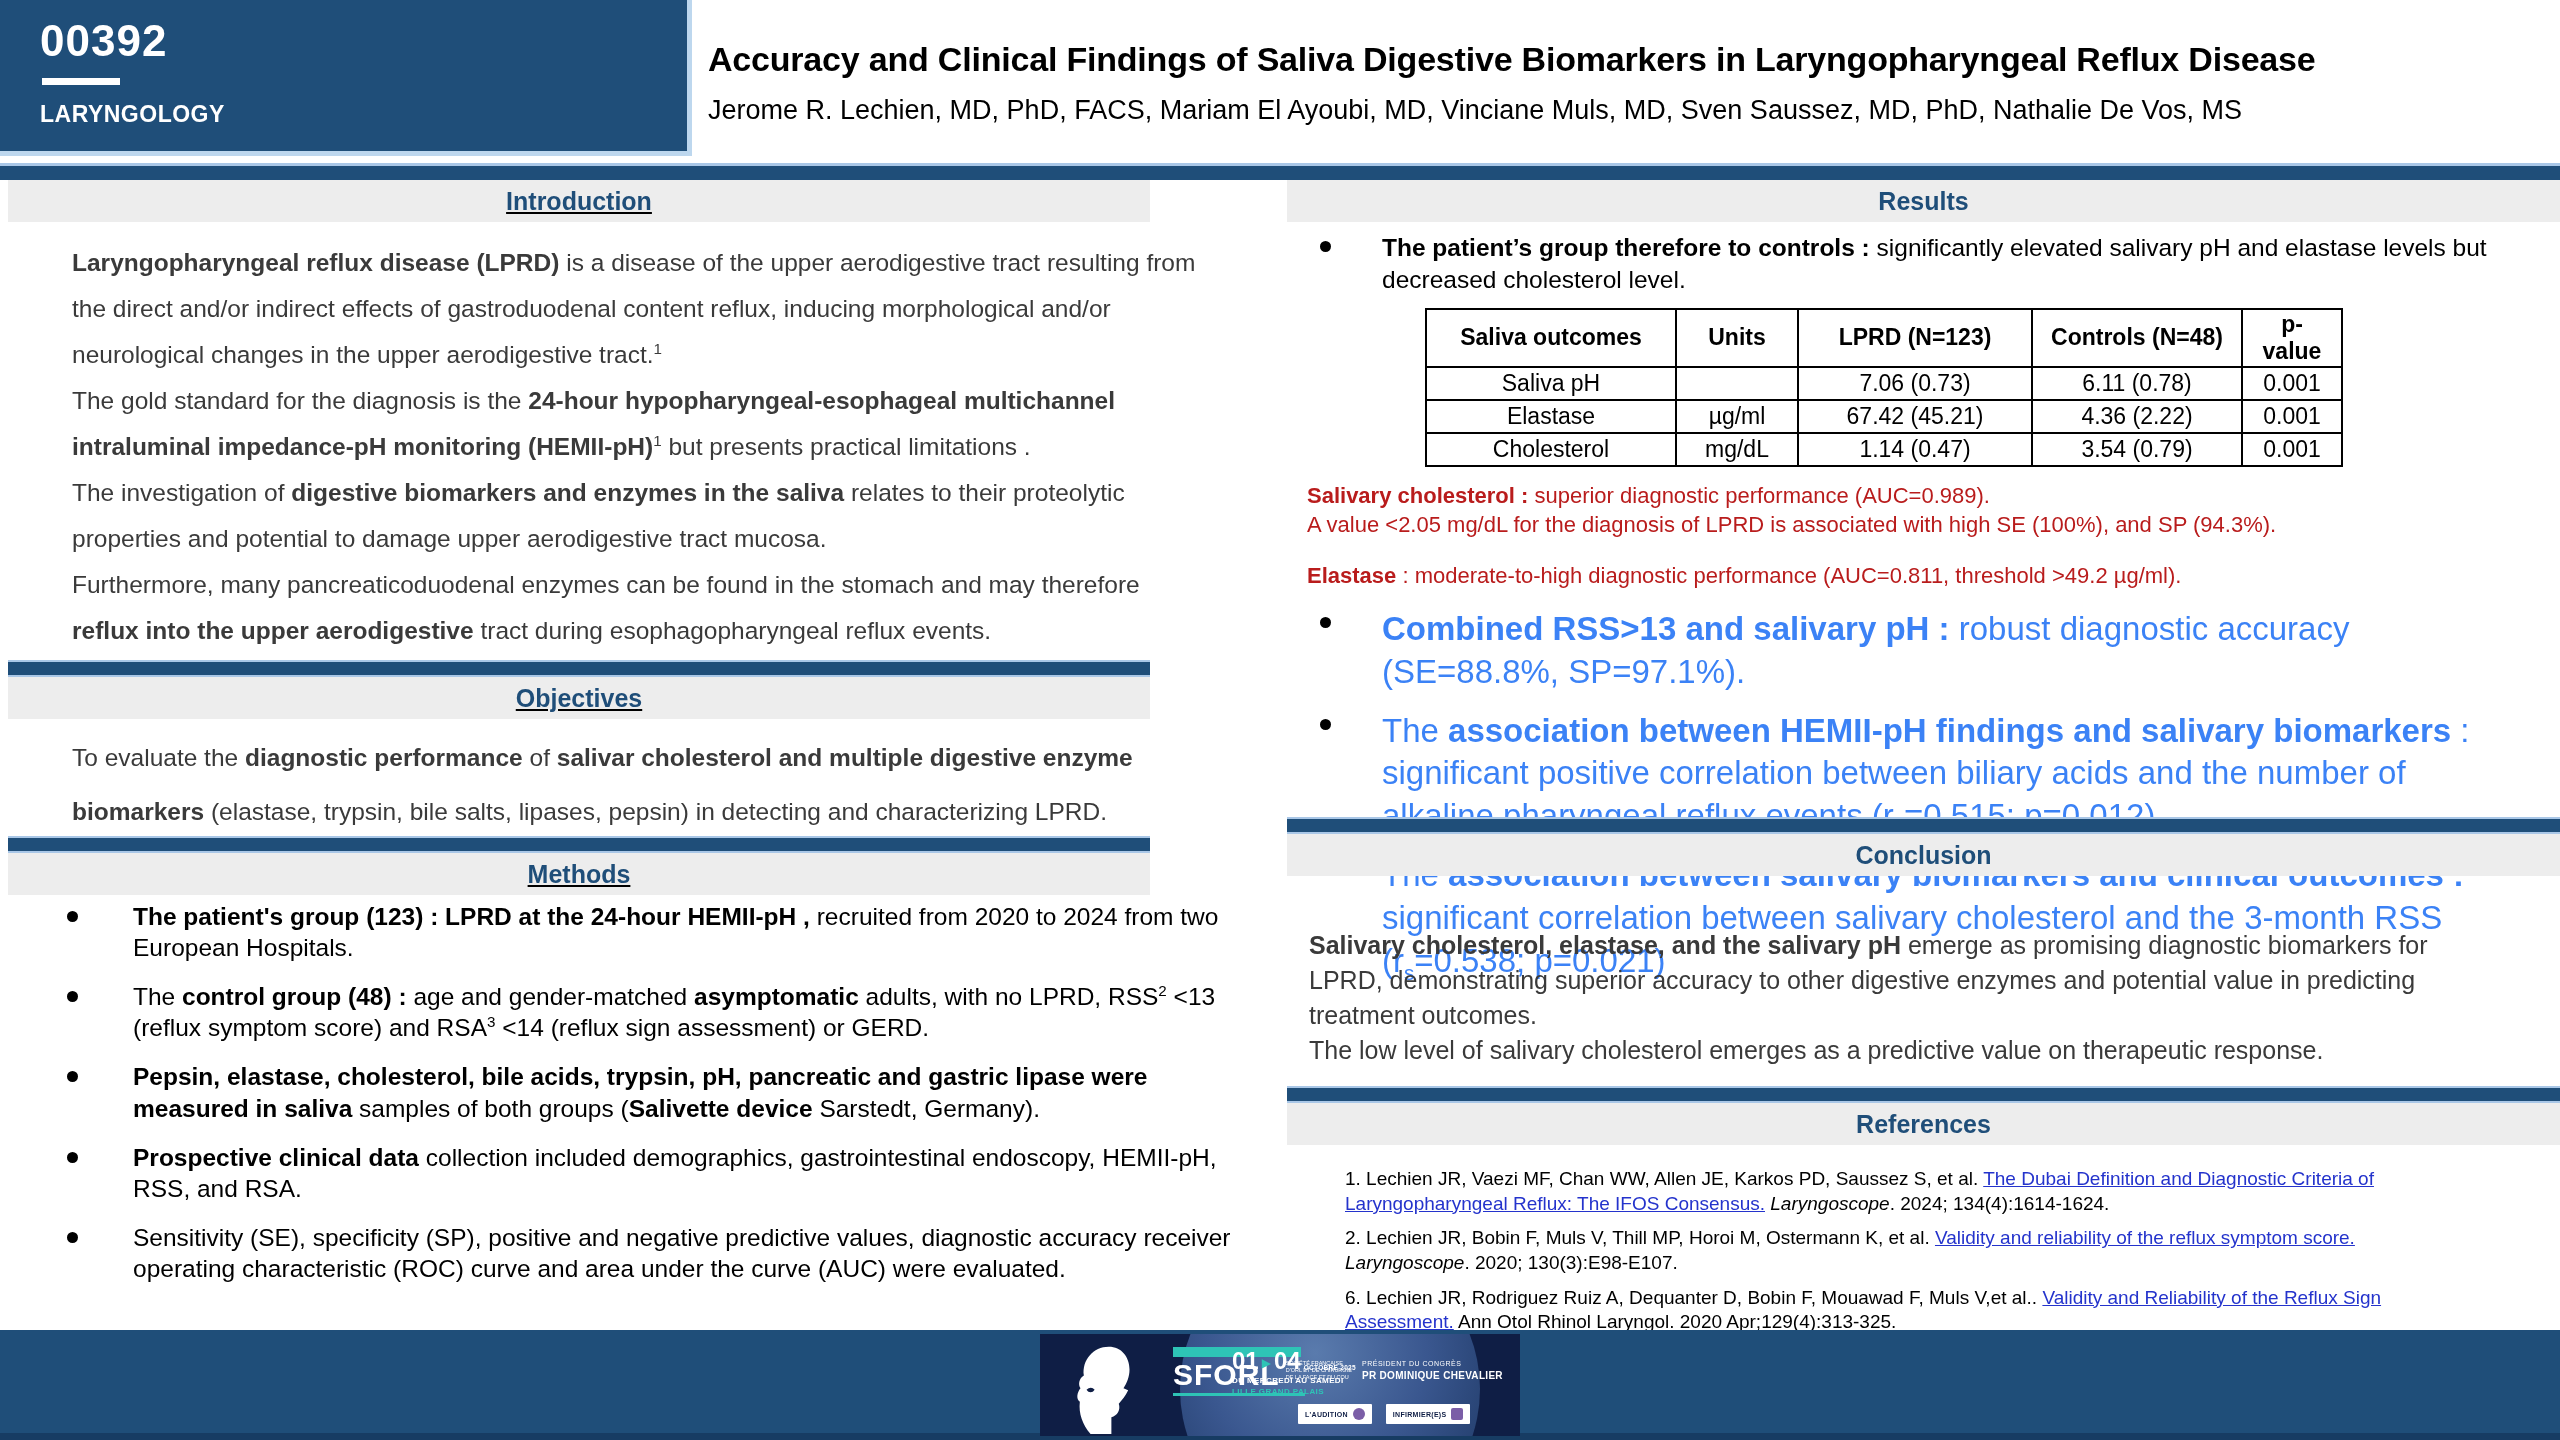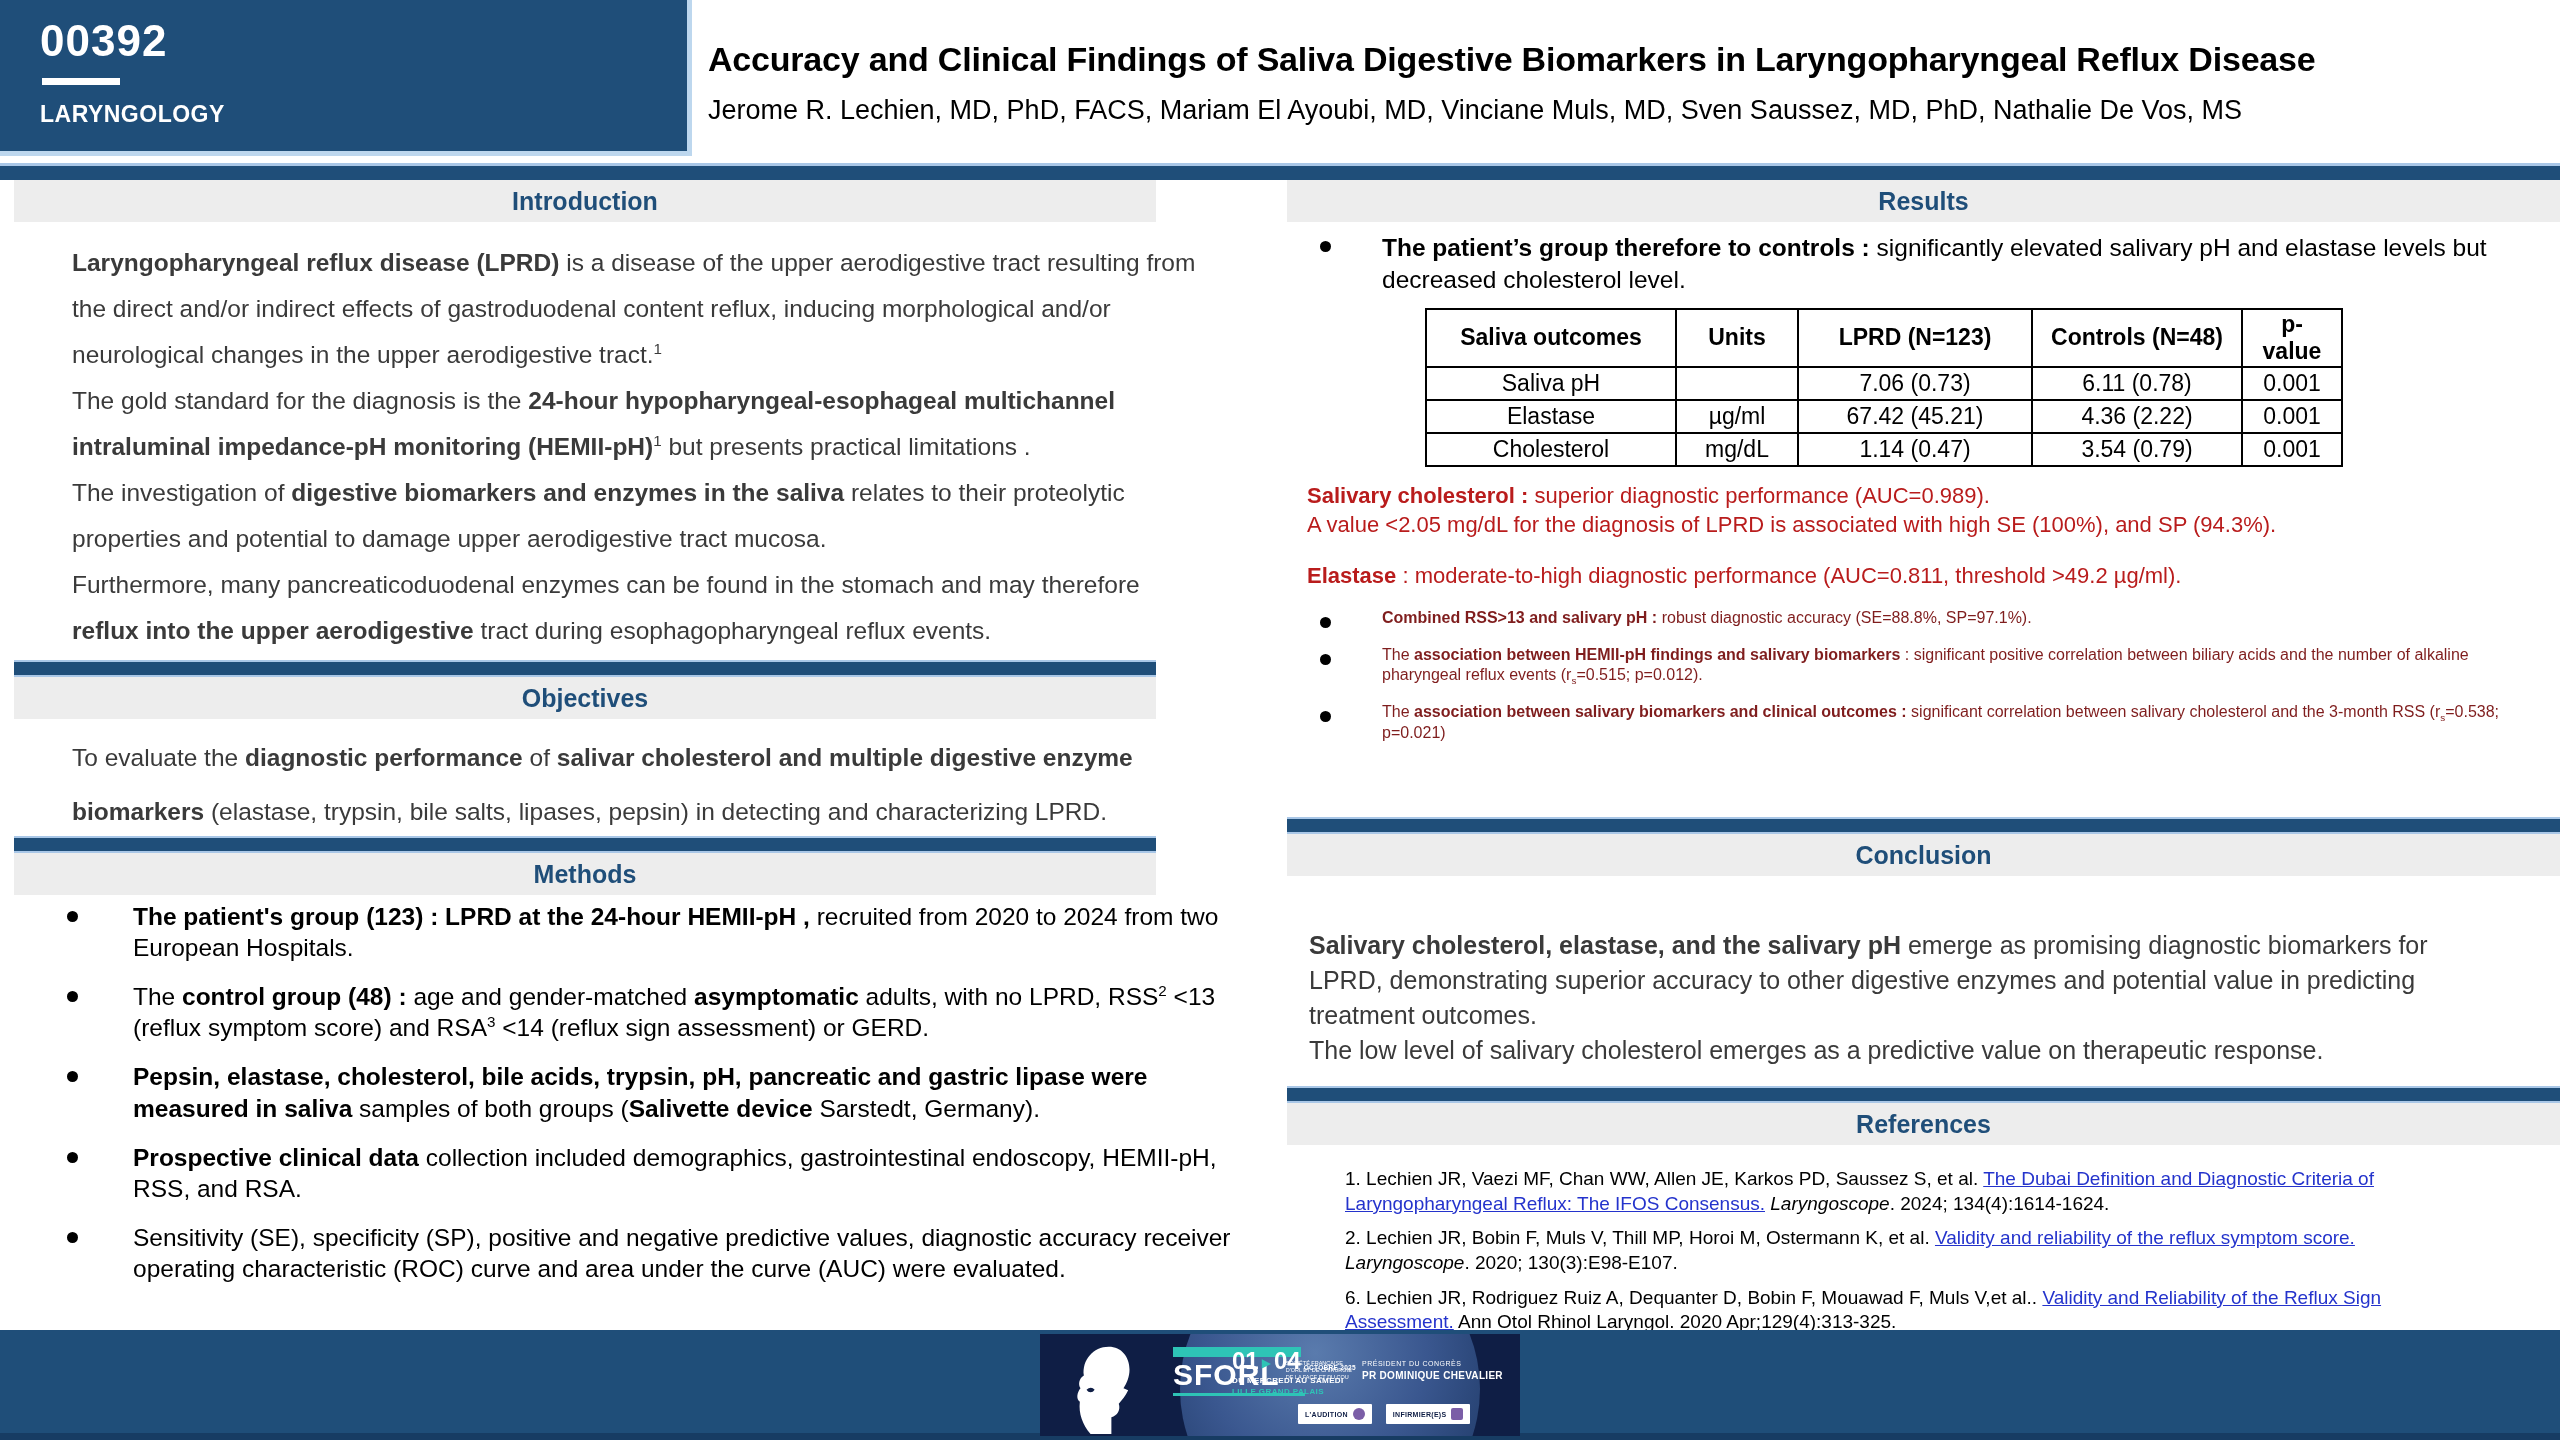--- a/index.html
+++ b/index.html
@@ -16,21 +16,21 @@
   .title-wrap{position:absolute;left:708px;top:0;width:1844px;}
   .poster-title{margin:0;margin-top:40px;font-size:34px;font-weight:bold;color:#000;letter-spacing:-.2px;}
   .poster-authors{margin-top:16px;font-size:27px;color:#000;}
 
   .topbar{position:absolute;left:0;top:163px;width:2560px;height:17px;background:#1F4E79;
           border-top:3px solid #A9C7E7;box-sizing:border-box;}
 
   
   .band{position:absolute;height:42px;background:#EDEDED;display:flex;align-items:center;justify-content:center;}
   .band-label{color:#1F4E79;font-weight:bold;font-size:25px;}
-  .left-w{left:14px;width:1142px;}
+  .left-w{left:8px;width:1142px;text-decoration:underline;}
   .right-w{left:1287px;width:1273px;}
   .divider{position:absolute;height:17px;background:#1F4E79;
            border-top:2px solid #A9C7E7;border-bottom:2px solid #A9C7E7;box-sizing:border-box;}
 
   
   .intro-body{position:absolute;left:0;top:222px;width:1277px;box-sizing:border-box;
               padding:18px 68px 0 72px;font-size:24.5px;color:#3A3A3A;line-height:1.88;}
   .intro-body p{margin:0;}
   .obj-body{position:absolute;left:0;top:719px;width:1277px;box-sizing:border-box;
             padding:12px 68px 0 72px;font-size:24.5px;color:#3A3A3A;line-height:2.2;}
@@ -53,21 +53,21 @@
   .results-table td{font-size:23px;height:29px;}
   .results-table th:nth-child(1){width:228px;}
   .results-table th:nth-child(2){width:100px;}
   .results-table th:nth-child(3){width:212px;}
   .results-table th:nth-child(4){width:188px;}
   .results-table th:nth-child(5){width:78px;}
   .results-paras{margin:14px 0 16px 20px;font-size:22px;line-height:1.32;color:#b91c1c;}
   .results-paras p{margin:0;}
   .results-paras p:nth-child(3){margin-top:22px;}
   .results-bullets{list-style:none;margin:18px 0 0 0;padding:0 10px 0 95px;}
-  .results-bullets li{position:relative;font-size:16px;line-height:1.3;color:#7f1d1d;margin-bottom:16px;}
+  .results-bullets li{position:relative;font-size:33px;line-height:1.3;color:#3b82f6;margin-bottom:16px;}
   .results-bullets li::before{content:"";position:absolute;left:-62px;top:9px;width:11px;height:11px;
                               border-radius:50%;background:#000;}
   .conclusion-body{position:absolute;left:1287px;top:876px;width:1273px;box-sizing:border-box;
                    padding:52px 56px 0 22px;font-size:25px;line-height:1.4;color:#3A3A3A;}
   .conclusion-body p{margin:0;}
   .refs-body{position:absolute;left:1287px;top:1145px;width:1273px;box-sizing:border-box;
              padding:22px 118px 0 58px;font-size:19px;line-height:1.3;color:#000;}
   .refs-body p{margin:0 0 10px 0;}
 
   .b{font-weight:bold;}

